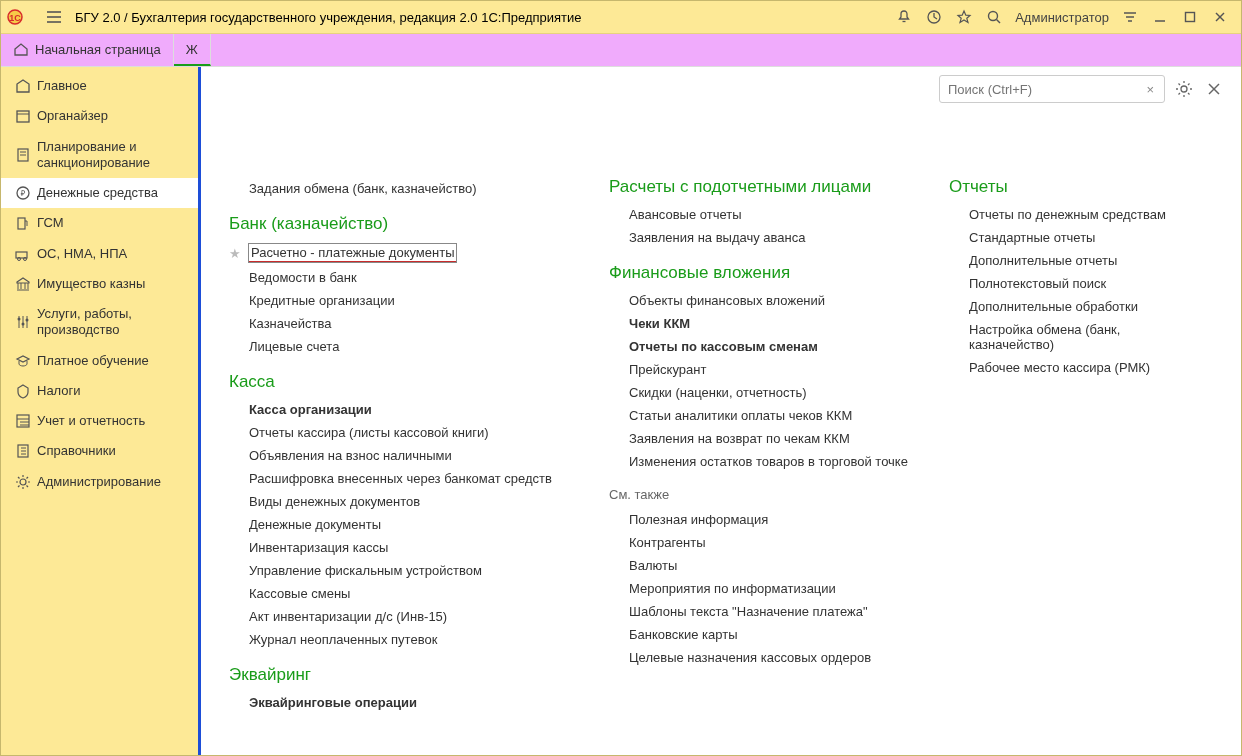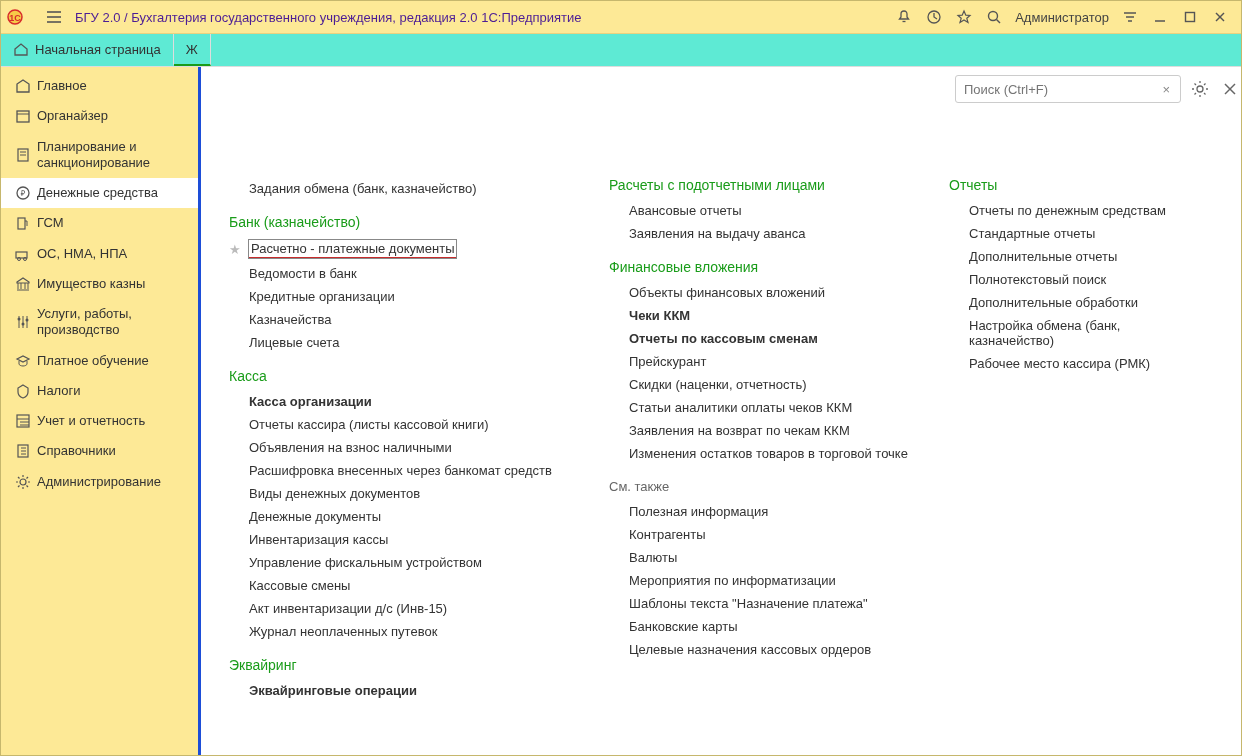--- a/index.html
+++ b/index.html
@@ -3,55 +3,55 @@
 <meta charset="utf-8">
 <style>
   * { box-sizing: border-box; }
   html, body { margin:0; padding:0; width:1242px; height:756px; font-family: Arial, sans-serif; font-size:13px; color:#333; }
   body { border:1px solid #c6b76d; background:#fff; }
 
   
   .titlebar { height:33px; background:#fde996; display:flex; align-items:center; padding:0 6px; border-bottom:1px solid #e8d280; }
   .titlebar .logo { width:28px; height:20px; display:flex; align-items:center; justify-content:center; }
   .titlebar .menu-icon { width:22px; margin:0 6px 0 8px; cursor:pointer; display:flex; align-items:center; justify-content:center; }
-  .titlebar .title { flex:0 0 auto; color:#4c1d95; margin-left:4px; }
+  .titlebar .title { flex:0 0 auto; color:#000000; margin-left:4px; }
   .titlebar .spacer { flex:1 1 auto; }
   .titlebar .tb-btn { width:26px; height:26px; display:flex; align-items:center; justify-content:center; cursor:pointer; margin:0 2px; }
   .titlebar .user { padding:0 6px; color:#444; }
 
   
-  .tabsrow { height:33px; background:#5eead4; border-bottom:1px solid #ddd; display:flex; align-items:stretch; }
+  .tabsrow { height:33px; background:#f0abfc; border-bottom:1px solid #ddd; display:flex; align-items:stretch; }
   .tab { display:flex; align-items:center; padding:0 12px; border-right:1px solid #ddd; cursor:pointer; }
   .tab.home { border-bottom:2px solid transparent; }
   .tab.home svg { margin-right:6px; }
   .tab.secondary { border-bottom:2px solid #1a9c1a; }
 
   
   .main { display:flex; height:calc(756px - 33px - 33px - 2px); }
   .sidebar { width:200px; background:#fde996; border-right:3px solid #1d4ed8; overflow-y:auto; padding-top:4px; }
   .side-item { display:flex; align-items:center; padding:7px 10px 7px 14px; cursor:pointer; color:#333; line-height:1.25; }
   .side-item .icon { width:22px; display:flex; align-items:center; justify-content:flex-start; flex-shrink:0; }
   .side-item .label { flex:1; }
   .side-item.active { background:#fff; }
 
   
   .content { flex:1; position:relative; background:#fff; overflow:hidden; }
-  .toolbar { position:absolute; top:8px; right:0; display:flex; align-items:center; gap:8px; }
+  .toolbar { position:absolute; top:8px; right:16px; display:flex; align-items:center; gap:8px; }
   .search-box { width:226px; height:28px; border:1px solid #ccc; border-radius:3px; display:flex; align-items:center; padding:0 6px; }
   .search-box input { border:none; outline:none; flex:1; font-size:13px; background:transparent; color:#666; }
   .search-box .clear { cursor:pointer; color:#888; padding:0 4px; }
   .toolbar .tb-icon { width:22px; height:22px; cursor:pointer; display:flex; align-items:center; justify-content:center; }
 
   .columns { position:absolute; top:52px; left:16px; right:20px; bottom:4px; display:flex; overflow-y:auto; padding-right:4px; }
   .col { padding:0 12px; }
   .col1 { width:380px; }
   .col2 { width:340px; }
   .col3 { width:280px; }
 
-  .section-header { color:#1a9c1a; font-size:14px; margin:18px 0 10px; }
+  .section-header { color:#1a9c1a; font-size:17px; margin:18px 0 10px; }
   .section-header.first { margin-top:0; }
   .top-link { color:#333; margin:0 0 8px 20px; cursor:pointer; }
   .link-row { display:flex; align-items:center; margin:0 0 8px 0; padding-left:20px; position:relative; }
   .link-row .star { position:absolute; left:0; color:#bbb; }
   .link, .link-bold { color:#333; cursor:pointer; }
   .link { }
   .link-bold { font-weight:bold; }
   .link.hl { border-bottom:1.5px solid #c82c2c; box-shadow:0 0 0 1px #888; padding:1px 2px; }
   .gray-header { color:#666; margin:18px 0 10px 0; }
 

